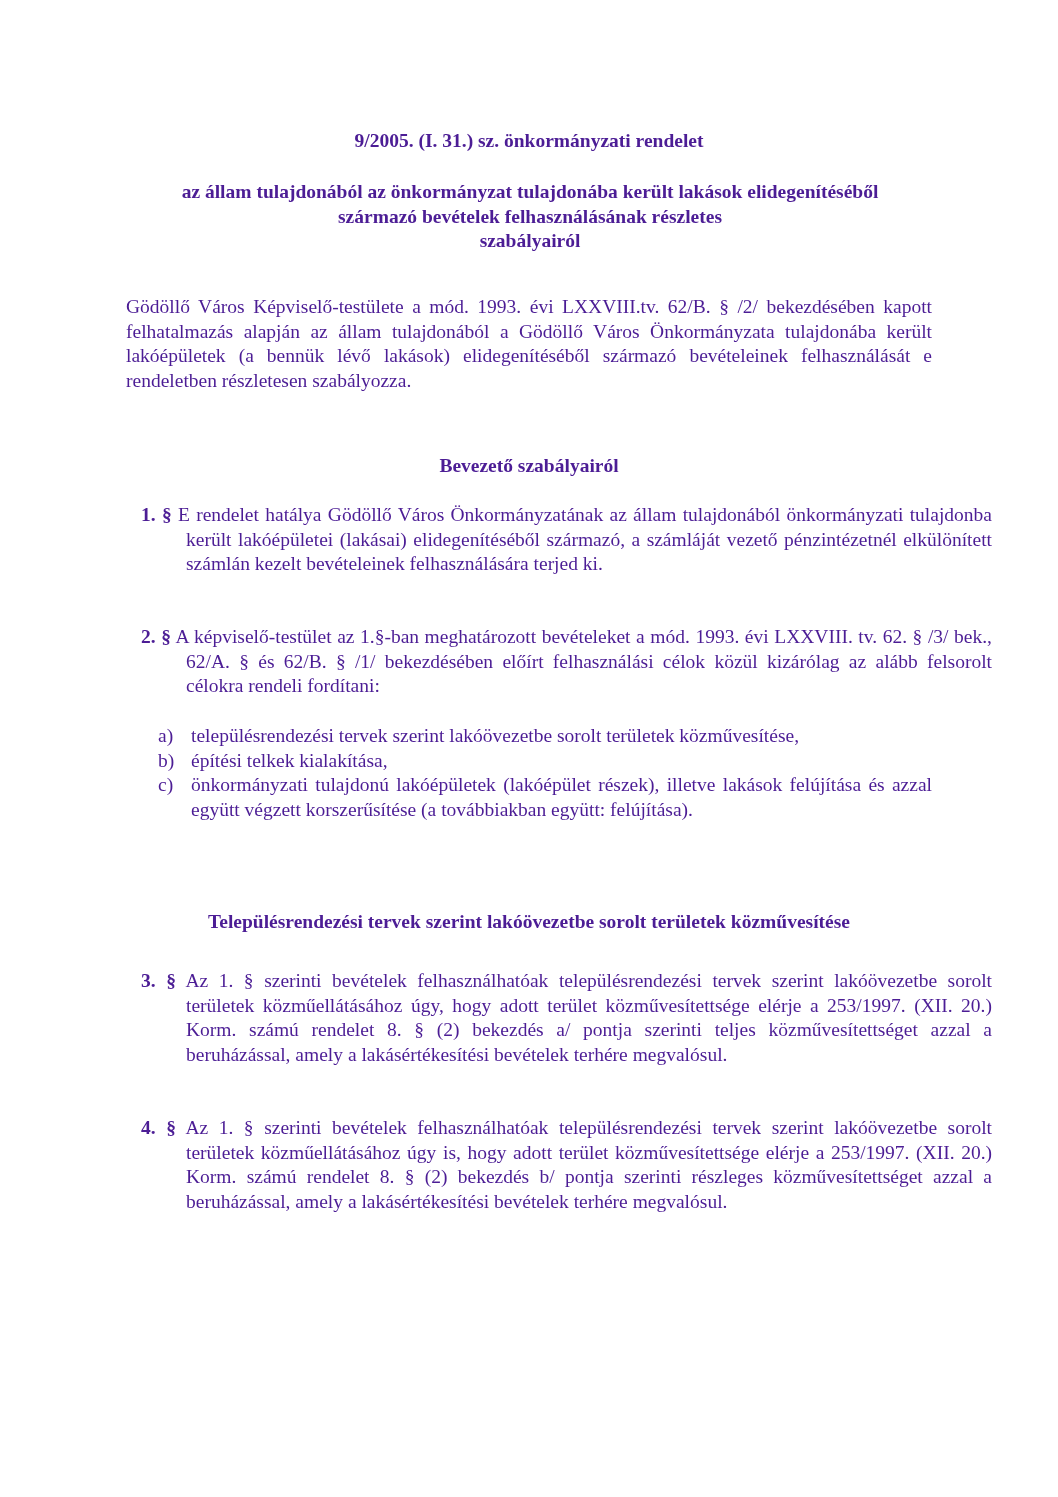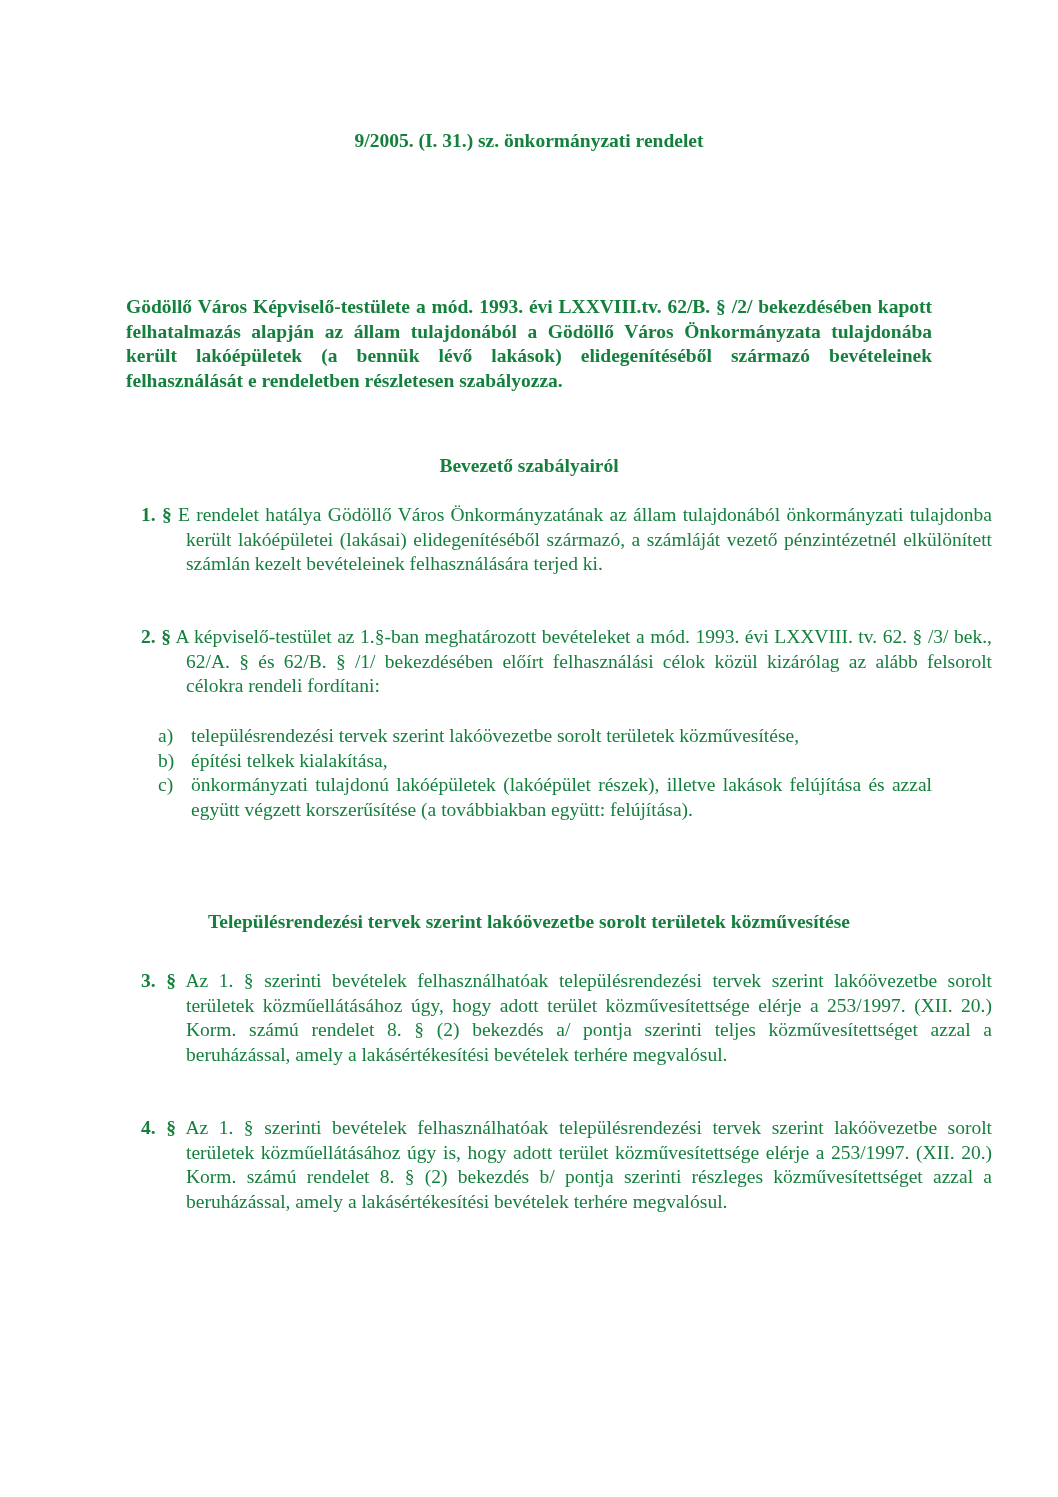--- a/index.html
+++ b/index.html
@@ -1,29 +1,28 @@
 <!DOCTYPE html>
 <html><head>
 <meta charset="utf-8">
 <style>
   html, body { margin: 0; padding: 0; background: #ffffff; }
   body { width: 1058px; height: 1497px; position: relative; overflow: hidden; }
   .page {
     position: absolute; left: 0; top: 0; width: 1058px; height: 1151px;
-    background: #ffffff; color: #15803d;
+    background: #ffffff; color: #4c1d95;
     font-family: "Liberation Serif", "DejaVu Serif", serif;
     font-size: 19.5px; line-height: 24.5px;
   }
   .center { text-align: center; font-weight: bold; }
   .title { position: absolute; left: 0; width: 1058px; top: 129px; }
   .subtitle { position: absolute; left: 120px; width: 820px; top: 180px; }
   .preamble {
     position: absolute; left: 126px; width: 806px; top: 295px;
     text-align: justify;
-    font-weight: bold;
   }
   .sec-heading { position: absolute; left: 0; width: 1058px; }
   .para {
     position: absolute; left: 141px; width: 806px;
     text-align: justify;
   }
   .para .num { font-weight: bold; }
   .hang {
     padding-left: 45px; text-indent: -45px;
   }
@@ -40,20 +39,25 @@
   .list .txt { flex: 1; }
   p { margin: 0; }
 </style>
 </head>
 <body>
 
 <div class="page">
 
   <div class="title center">9/2005. (I. 31.) sz. önkormányzati rendelet</div>
 
+  <div class="subtitle center">
+    <div>az állam tulajdonából az önkormányzat tulajdonába került lakások elidegenítéséből</div>
+    <div>származó bevételek felhasználásának részletes</div>
+    <div>szabályairól</div>
+  </div>
 
   <p class="preamble">Gödöllő Város Képviselő-testülete a mód. 1993. évi LXXVIII.tv. 62/B. § /2/ bekezdésében kapott felhatalmazás alapján az állam tulajdonából a Gödöllő Város Önkormányzata tulajdonába került lakóépületek (a bennük lévő lakások) elidegenítéséből származó bevételeinek felhasználását e rendeletben részletesen szabályozza.</p>
 
   <div class="sec-heading center" style="top:454px;">Bevezető szabályairól</div>
 
   <p class="para hang" style="top:503px;">
     <span class="num">1. §</span><span> E rendelet hatálya Gödöllő Város Önkormányzatának az állam tulajdonából önkormányzati tulajdonba került lakóépületei (lakásai) elidegenítéséből származó, a számláját vezető pénzintézetnél elkülönített számlán kezelt bevételeinek felhasználására terjed ki.</span>
   </p>
 
   <p class="para hang2" style="top:625px;">

